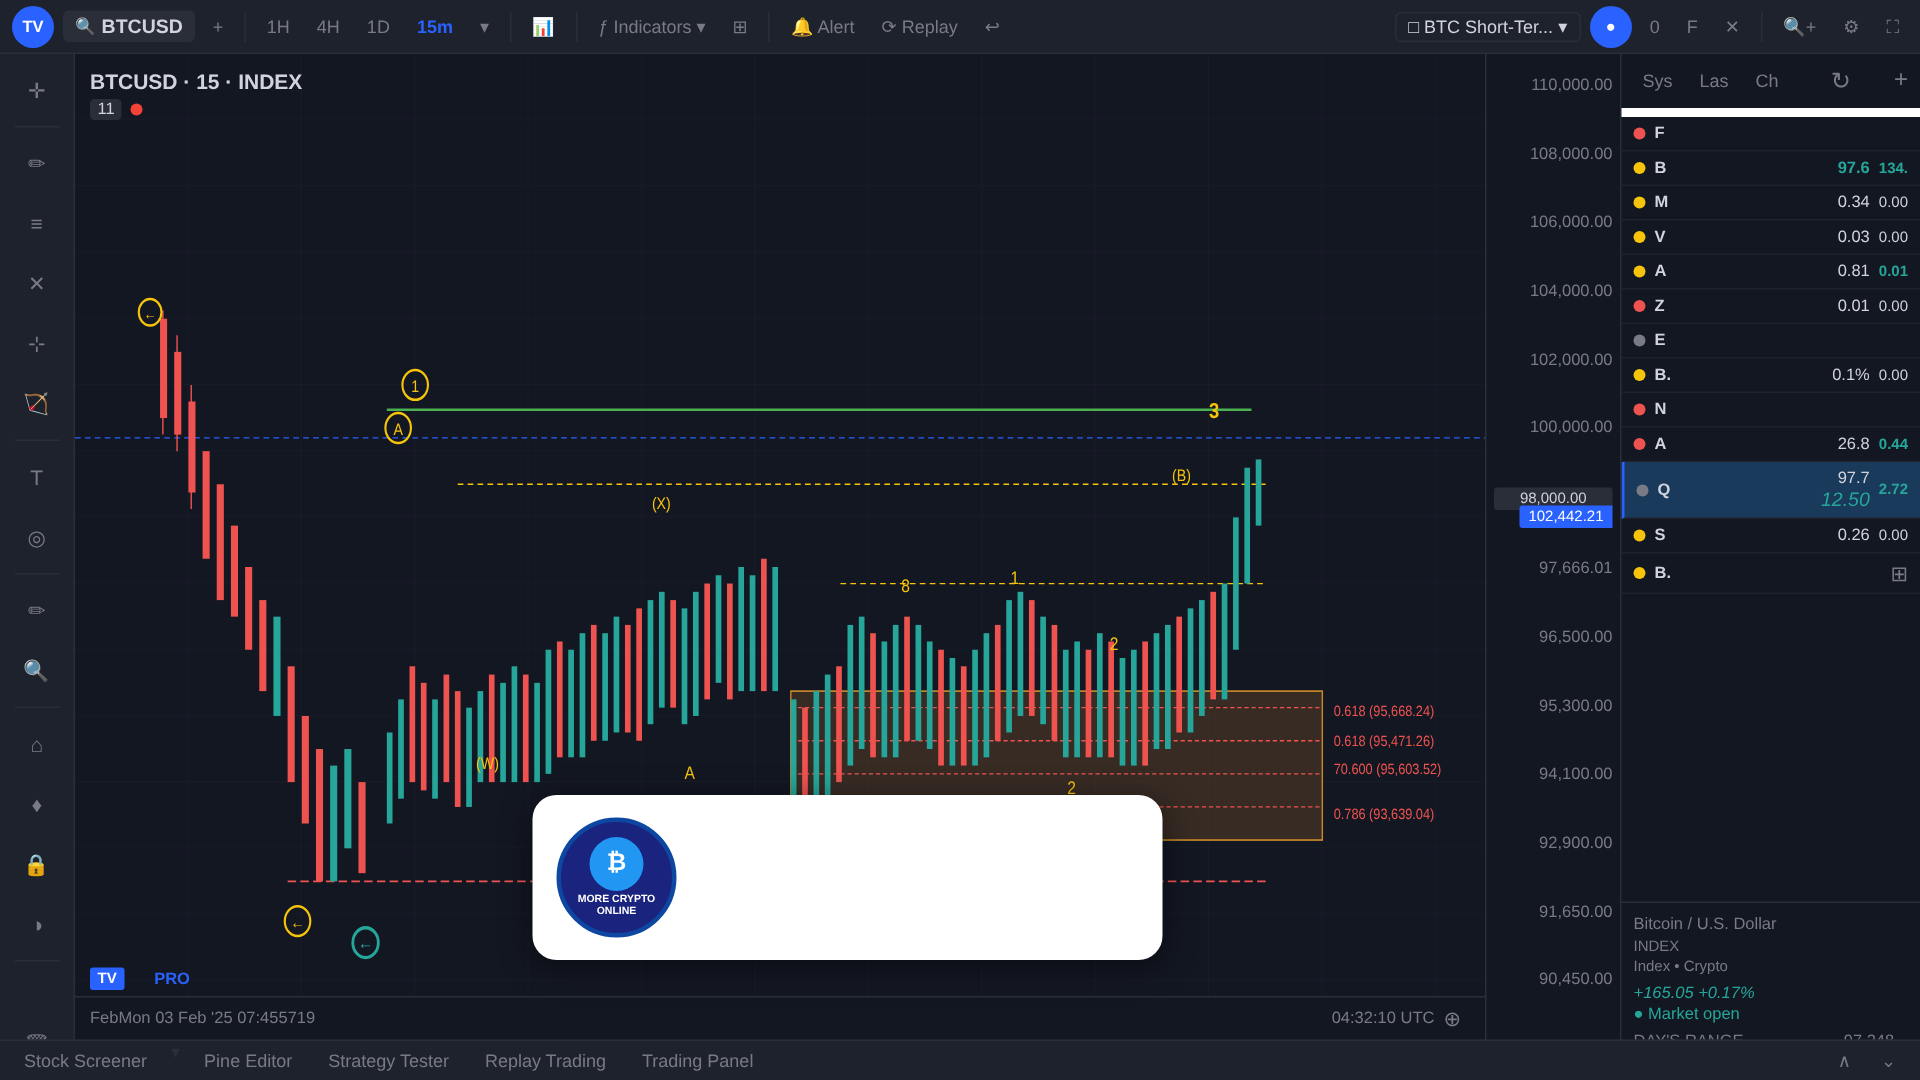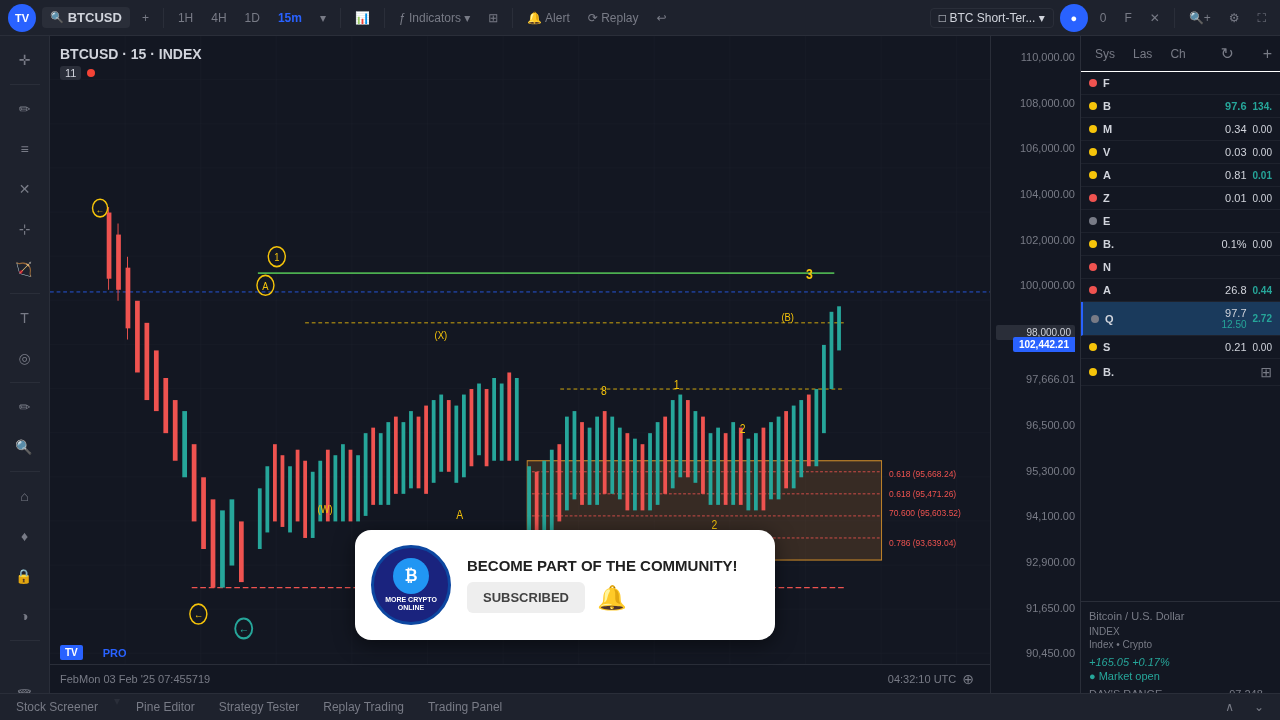--- a/index.html
+++ b/index.html
@@ -117,21 +117,21 @@
       background: #131722;
       border-left: 1px solid #2a2e39;
       display: flex;
       flex-direction: column;
       flex-shrink: 0;
     }
     #watchlist-header {
       display: flex;
       align-items: center;
       padding: 8px;
-      border-bottom: 1px solid #ffffff;
+      border-bottom: 6px solid #ffffff;
       gap: 6px;
     }
     .wl-tab { color: #787b86; font-size: 12px; cursor: pointer; padding: 2px 6px; }
     .wl-add { margin-left: auto; color: #787b86; cursor: pointer; font-size: 16px; }
 
     #watchlist { flex: 1; overflow-y: auto; }
     .wl-item {
       display: flex;
       align-items: center;
       padding: 5px 8px;
@@ -508,22 +508,22 @@
     </svg>
 
     <div id="price-axis">
       <div class="price-label">110,000.00</div>
       <div class="price-label">108,000.00</div>
       <div class="price-label">106,000.00</div>
       <div class="price-label">104,000.00</div>
       <div class="price-label">102,000.00</div>
       <div class="price-label">100,000.00</div>
       <div style="position:relative;">
-        <div style="background:#2a2e39; color:#d1d4dc; padding:2px 4px; font-size:10px; border-radius:2px; text-align:right;">98,000.00</div>
-        <div style="position:absolute; right:0; top:12px; background:#2962ff; color:white; padding:2px 6px; font-size:10px; font-weight:bold; border-radius:2px 0 0 2px; white-space:nowrap;">102,442.21</div>
+        <div style="background:#2a2e39; color:#d1d4dc; padding:2px 4px; font-size:10px; border-radius:2px; text-align:center;">98,000.00</div>
+        <div style="position:absolute; right:0; top:12px; background:#2962ff; color:white; padding:2px 6px; font-size:10px; font-weight:normal; border-radius:2px 0 0 2px; white-space:nowrap;">102,442.21</div>
       </div>
       <div class="price-label">97,666.01</div>
       <div class="price-label">96,500.00</div>
       <div class="price-label">95,300.00</div>
       <div class="price-label">94,100.00</div>
       <div class="price-label">92,900.00</div>
       <div class="price-label">91,650.00</div>
       <div class="price-label">90,450.00</div>
       <div class="price-label">89,350.00</div>
     </div>
@@ -560,27 +560,20 @@
     <div id="community-popup">
       <div class="popup-logo">
         <div class="popup-logo-inner">
           <span>₿</span>
         </div>
         <div class="popup-logo-text">
           <div>MORE CRYPTO</div>
           <div>ONLINE</div>
         </div>
       </div>
-      <div class="popup-content">
-        <div class="popup-title">BECOME PART OF THE COMMUNITY!</div>
-        <div class="popup-actions">
-          <button class="popup-subscribed">SUBSCRIBED</button>
-          <span class="popup-bell">🔔</span>
-        </div>
-      </div>
     </div>
 
   </div>
 
   <div id="right-panel">
 
     <div id="watchlist-header">
       <span class="wl-tab">Sys</span>
       <span class="wl-tab">Las</span>
       <span class="wl-tab">Ch</span>
@@ -652,29 +645,29 @@
         <span class="wl-symbol">A</span>
         <span class="wl-price">26.8</span>
         <span class="wl-change pos">0.44</span>
       </div>
 
       <div class="wl-item active" style="background:#1a3a5c; border-left:2px solid #2962ff;">
         <div class="wl-dot" style="background:#787b86;"></div>
         <span class="wl-symbol">Q</span>
         <div style="display:flex; flex-direction:column; align-items:flex-end;">
           <span class="wl-price">97.7</span>
-          <span style="font-size:10px; color:#26a69a;">12.50</span>
+          <span style="font-size:13px; color:#26a69a;font-style:italic;">12.50</span>
         </div>
         <span class="wl-change pos">2.72</span>
       </div>
 
       <div class="wl-item">
         <div class="wl-dot" style="background:#f6c40a;"></div>
         <span class="wl-symbol">S</span>
-        <span class="wl-price">0.21</span>
+        <span class="wl-price">0.26</span>
         <span class="wl-change">0.00</span>
       </div>
 
       <div class="wl-item">
         <div class="wl-dot" style="background:#f6c40a;"></div>
         <span class="wl-symbol">B.</span>
         <span style="margin-left:auto; font-size:14px; color:#787b86;">⊞</span>
       </div>
     </div>
 

